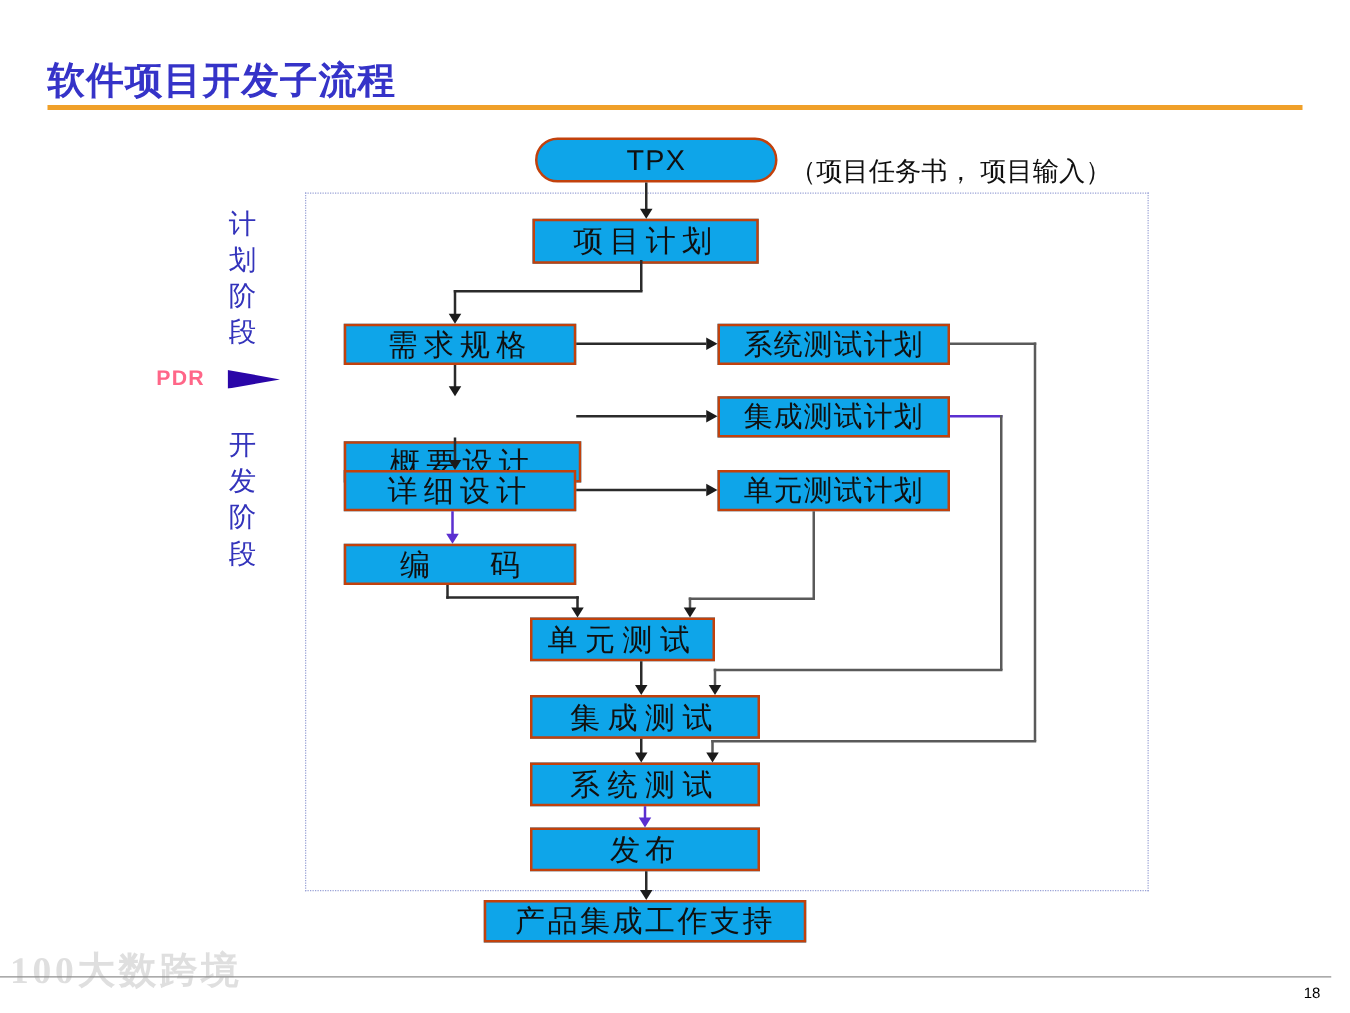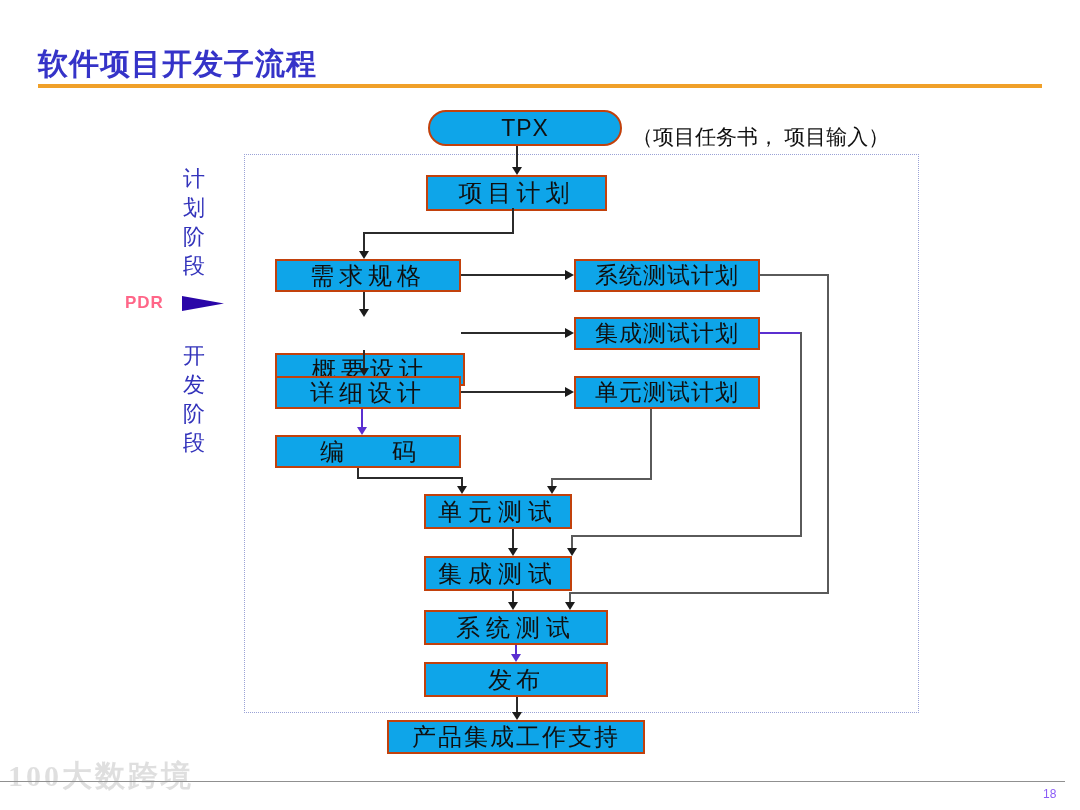--- a/index.html
+++ b/index.html
@@ -24,21 +24,21 @@
   .line{position:absolute;background:#2b2b2b;}
   .line.gray{background:#5a5a5a;}
   .line.purple{background:#5B2FD0;}
   .ah-d{position:absolute;width:0;height:0;border-left:5px solid transparent;
         border-right:5px solid transparent;border-top:8px solid #1b1b1b;}
   .ah-d.purple{border-top-color:#5B2FD0;}
   .ah-r{position:absolute;width:0;height:0;border-top:5px solid transparent;
         border-bottom:5px solid transparent;border-left:9px solid #1b1b1b;}
   .footer-line{position:absolute;left:0;top:781px;width:1065px;height:1px;background:#909090;}
   .copyright{position:absolute;left:17px;top:818px;font-size:14px;color:#111;}
-  .pagenum{position:absolute;left:1043px;top:787px;font-size:12px;color:#8b5cf6;}
+  .pagenum{position:absolute;left:1043px;top:787px;font-size:12px;color:#000000;}
   .watermark{position:absolute;left:8px;top:756px;font-size:30px;font-weight:bold;
              letter-spacing:3px;color:rgba(110,110,110,0.22);font-family:"Liberation Serif",serif;text-align:right;}
 </style>
 </head>
 <body>
 
 <div class="slide">
 
   <div class="title">软件项目开发子流程</div>
   <div class="title-underline"></div>
@@ -63,21 +63,21 @@
   <div class="node" style="left:275px;top:259px;width:186px;height:33px;letter-spacing:5px;">需求规格</div>
   <div class="node" style="left:275px;top:317px;width:190px;height:33px;letter-spacing:5px;margin-top:36px;">概要设计</div>
   <div class="node" style="left:275px;top:376px;width:186px;height:33px;letter-spacing:5px;">详细设计</div>
   <div class="node" style="left:275px;top:435px;width:186px;height:33px;">编　　码</div>
 
   <div class="node" style="left:574px;top:259px;width:186px;height:33px;font-size:23px;letter-spacing:1px;">系统测试计划</div>
   <div class="node" style="left:574px;top:317px;width:186px;height:33px;font-size:23px;letter-spacing:1px;">集成测试计划</div>
   <div class="node" style="left:574px;top:376px;width:186px;height:33px;font-size:23px;letter-spacing:1px;">单元测试计划</div>
 
   <div class="node" style="left:424px;top:494px;width:148px;height:35px;letter-spacing:6px;">单元测试</div>
-  <div class="node" style="left:424px;top:556px;width:148px;height:35px;letter-spacing:6px;">集成测试</div>
+  <div class="node" style="left:424px;top:556px;width:184px;height:35px;letter-spacing:6px;">集成测试</div>
   <div class="node" style="left:424px;top:662px;width:184px;height:35px;letter-spacing:4px;">发布</div>
   <div class="node" style="left:424px;top:610px;width:184px;height:35px;letter-spacing:6px;">系统测试</div>
 
   <div class="node" style="left:387px;top:720px;width:258px;height:34px;letter-spacing:2px;">产品集成工作支持</div>
 
   <div class="line" style="left:516px;top:146px;width:2px;height:22px;"></div>
   <div class="ah-d" style="left:512px;top:167px;"></div>
 
   <div class="line" style="left:512px;top:208px;width:2px;height:25px;"></div>
   <div class="line" style="left:363px;top:232px;width:151px;height:2px;"></div>

